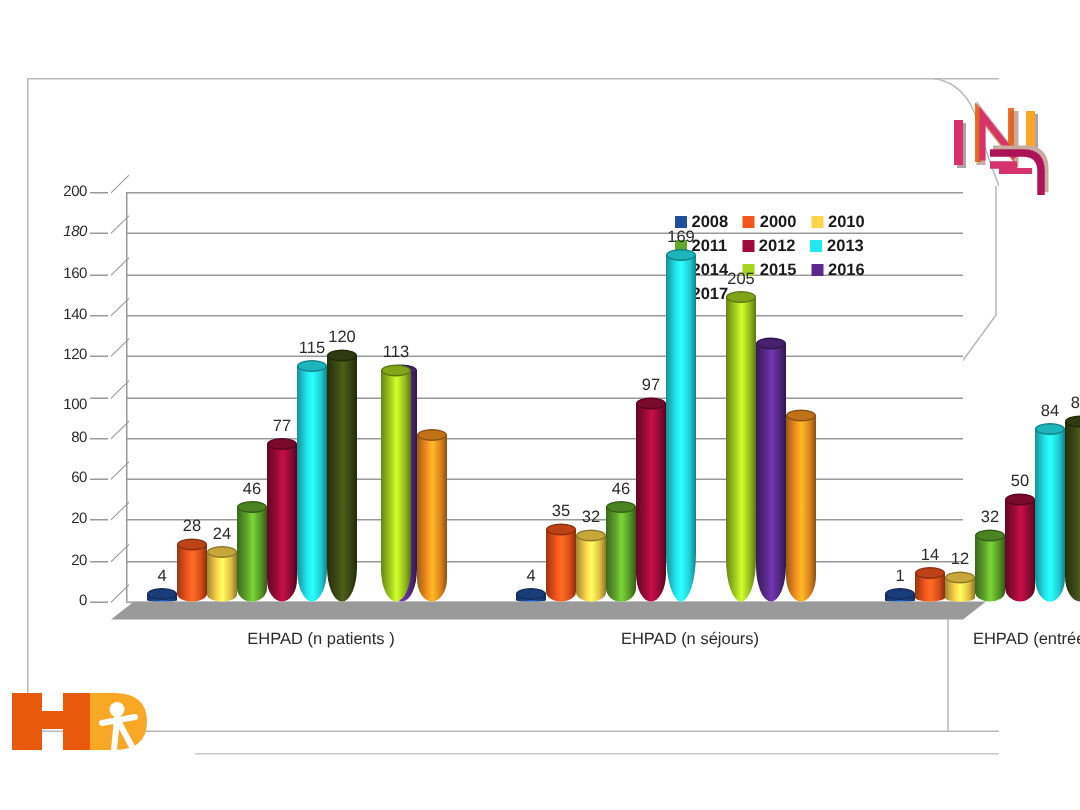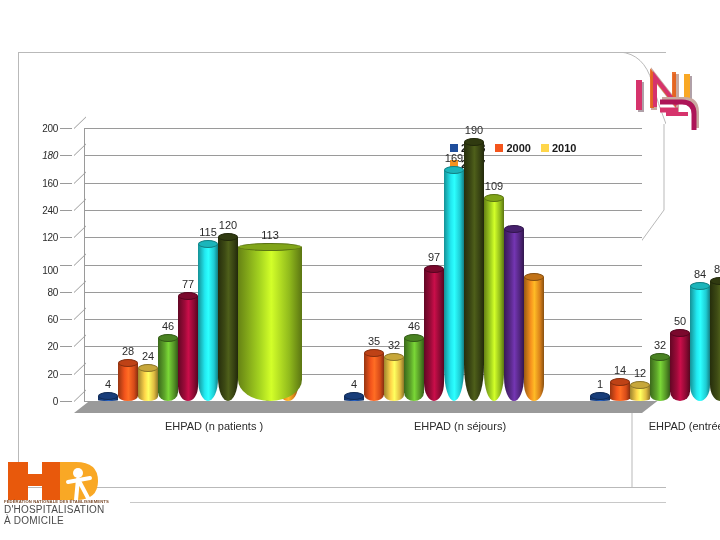--- a/index.html
+++ b/index.html
@@ -278,21 +278,21 @@
         <div class="ytick" style="top: 218.4px;">20</div>
         <div class="ytick-line" style="top: 218.4px;"></div>
         <div class="ytick" style="top: 191.1px;">60</div>
         <div class="ytick-line" style="top: 191.1px;"></div>
         <div class="ytick" style="top: 163.8px;">80</div>
         <div class="ytick-line" style="top: 163.8px;"></div>
         <div class="ytick" style="top: 142px;">100</div>
         <div class="ytick-line" style="top: 136.5px;"></div>
         <div class="ytick" style="top: 109.2px;">120</div>
         <div class="ytick-line" style="top: 109.2px;"></div>
-        <div class="ytick" style="top: 81.9px;">240</div>
+        <div class="ytick" style="top: 81.9px;">140</div>
         <div class="ytick-line" style="top: 81.9px;"></div>
         <div class="ytick" style="top: 54.6px;">160</div>
         <div class="ytick-line" style="top: 54.6px;"></div>
         <div class="ytick" style="top: 27.3px; font-style: italic;">180</div>
         <div class="ytick-line" style="top: 27.3px;"></div>
         <div class="ytick" style="top: 0px; text-align: right;">200</div>
         <div class="ytick-line" style="top: 0px;"></div>
       </div>
 
     <div class="plot">
@@ -351,21 +351,21 @@
           <div class="bar" style="left: 114px; height: 156.975px; z-index: 95;">
             <div class="body" style="background: linear-gradient(to right, rgb(21, 144, 149) 0%, rgb(34, 232, 240) 34%, rgb(44, 255, 255) 52%, rgb(30, 204, 211) 80%, rgb(19, 128, 132) 100%);"></div>
             <div class="cap" style="background: rgb(27, 181, 187); border: 1px solid rgb(19, 128, 132); box-sizing: border-box;"></div>
             <div class="lbl">115</div>
           </div>
           <div class="bar" style="left: 134px; height: 163.8px; z-index: 94;">
             <div class="body" style="background: linear-gradient(to right, rgb(38, 46, 12) 0%, rgb(61, 74, 20) 34%, rgb(78, 95, 26) 52%, rgb(54, 65, 18) 80%, rgb(34, 41, 11) 100%);"></div>
             <div class="cap" style="background: rgb(48, 58, 16); border: 1px solid rgb(34, 41, 11); box-sizing: border-box;"></div>
             <div class="lbl">120</div>
           </div>
-          <div class="bar" style="left: 154px; height: 154.245px; z-index: 93; padding-left: 44px;">
+          <div class="bar" style="left: 170px; height: 154.245px; z-index: 93;">
             <div class="body" style="background: linear-gradient(to right, rgb(102, 131, 20) 0%, rgb(165, 212, 32) 34%, rgb(211, 255, 41) 52%, rgb(145, 187, 28) 80%, rgb(91, 117, 18) 100%);"></div>
             <div class="cap" style="background: rgb(129, 165, 25); border: 1px solid rgb(91, 117, 18); box-sizing: border-box;"></div>
             <div class="lbl">113</div>
           </div>
           <div class="bar" style="left: 174px; height: 154.245px; z-index: 92;">
             <div class="body" style="background: linear-gradient(to right, rgb(56, 26, 87) 0%, rgb(91, 42, 140) 34%, rgb(116, 54, 179) 52%, rgb(80, 37, 123) 80%, rgb(50, 23, 77) 100%);"></div>
             <div class="cap" style="background: rgb(71, 33, 109); border: 1px solid rgb(50, 23, 77); box-sizing: border-box;"></div>
           </div>
           <div class="bar" style="left: 194px; height: 110.565px; z-index: 91;">
             <div class="body" style="background: linear-gradient(to right, rgb(153, 91, 19) 0%, rgb(247, 146, 30) 34%, rgb(255, 187, 38) 52%, rgb(217, 128, 26) 80%, rgb(136, 80, 17) 100%);"></div>
@@ -394,29 +394,24 @@
           <div class="bar" style="left: 340px; height: 132.405px; z-index: 96;">
             <div class="body" style="background: linear-gradient(to right, rgb(98, 7, 36) 0%, rgb(158, 11, 58) 34%, rgb(202, 14, 74) 52%, rgb(139, 10, 51) 80%, rgb(87, 6, 32) 100%);"></div>
             <div class="cap" style="background: rgb(123, 9, 45); border: 1px solid rgb(87, 6, 32); box-sizing: border-box;"></div>
             <div class="lbl">97</div>
           </div>
           <div class="bar" style="left: 360px; height: 230.685px; z-index: 95;">
             <div class="body" style="background: linear-gradient(to right, rgb(21, 144, 149) 0%, rgb(34, 232, 240) 34%, rgb(44, 255, 255) 52%, rgb(30, 204, 211) 80%, rgb(19, 128, 132) 100%);"></div>
             <div class="cap" style="background: rgb(27, 181, 187); border: 1px solid rgb(19, 128, 132); box-sizing: border-box;"></div>
             <div class="lbl">169</div>
           </div>
-          <div class="bar" style="left: 380px; height: 259.35px; z-index: 94;">
-            <div class="body" style="background: linear-gradient(to right, rgb(38, 46, 12) 0%, rgb(61, 74, 20) 34%, rgb(78, 95, 26) 52%, rgb(54, 65, 18) 80%, rgb(34, 41, 11) 100%);"></div>
-            <div class="cap" style="background: rgb(48, 58, 16); border: 1px solid rgb(34, 41, 11); box-sizing: border-box;"></div>
-            <div class="lbl">190</div>
-          </div>
           <div class="bar" style="left: 400px; height: 203.385px; z-index: 93;">
             <div class="body" style="background: linear-gradient(to right, rgb(102, 131, 20) 0%, rgb(165, 212, 32) 34%, rgb(211, 255, 41) 52%, rgb(145, 187, 28) 80%, rgb(91, 117, 18) 100%);"></div>
             <div class="cap" style="background: rgb(129, 165, 25); border: 1px solid rgb(91, 117, 18); box-sizing: border-box;"></div>
-            <div class="lbl">109</div>
+            <div class="lbl">205</div>
           </div>
           <div class="bar" style="left: 420px; height: 171.99px; z-index: 92;">
             <div class="body" style="background: linear-gradient(to right, rgb(56, 26, 87) 0%, rgb(91, 42, 140) 34%, rgb(116, 54, 179) 52%, rgb(80, 37, 123) 80%, rgb(50, 23, 77) 100%);"></div>
             <div class="cap" style="background: rgb(71, 33, 109); border: 1px solid rgb(50, 23, 77); box-sizing: border-box;"></div>
           </div>
           <div class="bar" style="left: 440px; height: 124.215px; z-index: 91;">
             <div class="body" style="background: linear-gradient(to right, rgb(153, 91, 19) 0%, rgb(247, 146, 30) 34%, rgb(255, 187, 38) 52%, rgb(217, 128, 26) 80%, rgb(136, 80, 17) 100%);"></div>
             <div class="cap" style="background: rgb(193, 114, 23); border: 1px solid rgb(136, 80, 17); box-sizing: border-box;"></div>
           </div>
           <div class="bar" style="left: 506px; height: 5px; z-index: 100;">
@@ -470,20 +465,48 @@
           <span class="legend-swatch" style="background: rgb(31, 78, 156);"></span>
           <span>2008</span>
         </div>
         <div class="legend-item">
           <span class="legend-swatch" style="background: rgb(244, 85, 28);"></span>
           <span>2000</span>
         </div>
         <div class="legend-item">
           <span class="legend-swatch" style="background: rgb(255, 214, 74);"></span>
           <span>2010</span>
+        </div>
+      </div>
+      <div class="legend-row">
+        <div class="legend-item">
+          <span class="legend-swatch" style="background: rgb(95, 168, 43);"></span>
+          <span>2011</span>
+        </div>
+        <div class="legend-item">
+          <span class="legend-swatch" style="background: rgb(158, 11, 58);"></span>
+          <span>2012</span>
+        </div>
+        <div class="legend-item">
+          <span class="legend-swatch" style="background: rgb(34, 232, 240);"></span>
+          <span>2013</span>
+        </div>
+      </div>
+      <div class="legend-row">
+        <div class="legend-item">
+          <span class="legend-swatch" style="background: rgb(61, 74, 20);"></span>
+          <span>2014</span>
+        </div>
+        <div class="legend-item">
+          <span class="legend-swatch" style="background: rgb(165, 212, 32);"></span>
+          <span>2015</span>
+        </div>
+        <div class="legend-item">
+          <span class="legend-swatch" style="background: rgb(91, 42, 140);"></span>
+          <span>2016</span>
         </div>
       </div>
       <div class="legend-row">
         <div class="legend-item">
           <span class="legend-swatch" style="background: rgb(247, 146, 30);"></span>
           <span>2017</span>
         </div>
       </div>
     </div>
 
@@ -501,21 +524,16 @@
     <path d="M34 54 L56 54" stroke="#d6336c" stroke-width="4"></path>
   </svg>
 
   <div class="logo-had">
     <svg width="128" height="46" viewBox="0 0 128 46">
       <path d="M6 4 L26 4 L26 16 L40 16 L40 4 L58 4 L58 42 L40 42 L40 28 L26 28 L26 42 L6 42 Z" fill="#e8590c"></path>
       <path d="M58 4 L74 4 Q96 4 96 23 Q96 42 74 42 L58 42 Z" fill="#f9a825"></path>
       <circle cx="76" cy="15" r="5" fill="#ffffff"></circle>
       <path d="M66 24 L88 20 M76 21 L74 42 M76 21 L86 40" stroke="#ffffff" stroke-width="4" fill="none" stroke-linecap="round"></path>
     </svg>
-    <div class="had-text">
-      <div class="had-fed">FÉDÉRATION NATIONALE DES ÉTABLISSEMENTS</div>
-      <div class="had-l1">D'HOSPITALISATION</div>
-      <div class="had-l2">À DOMICILE</div>
-    </div>
   </div>
   <div class="had-rule"></div>
 
 </div>
 
 </body></html>

